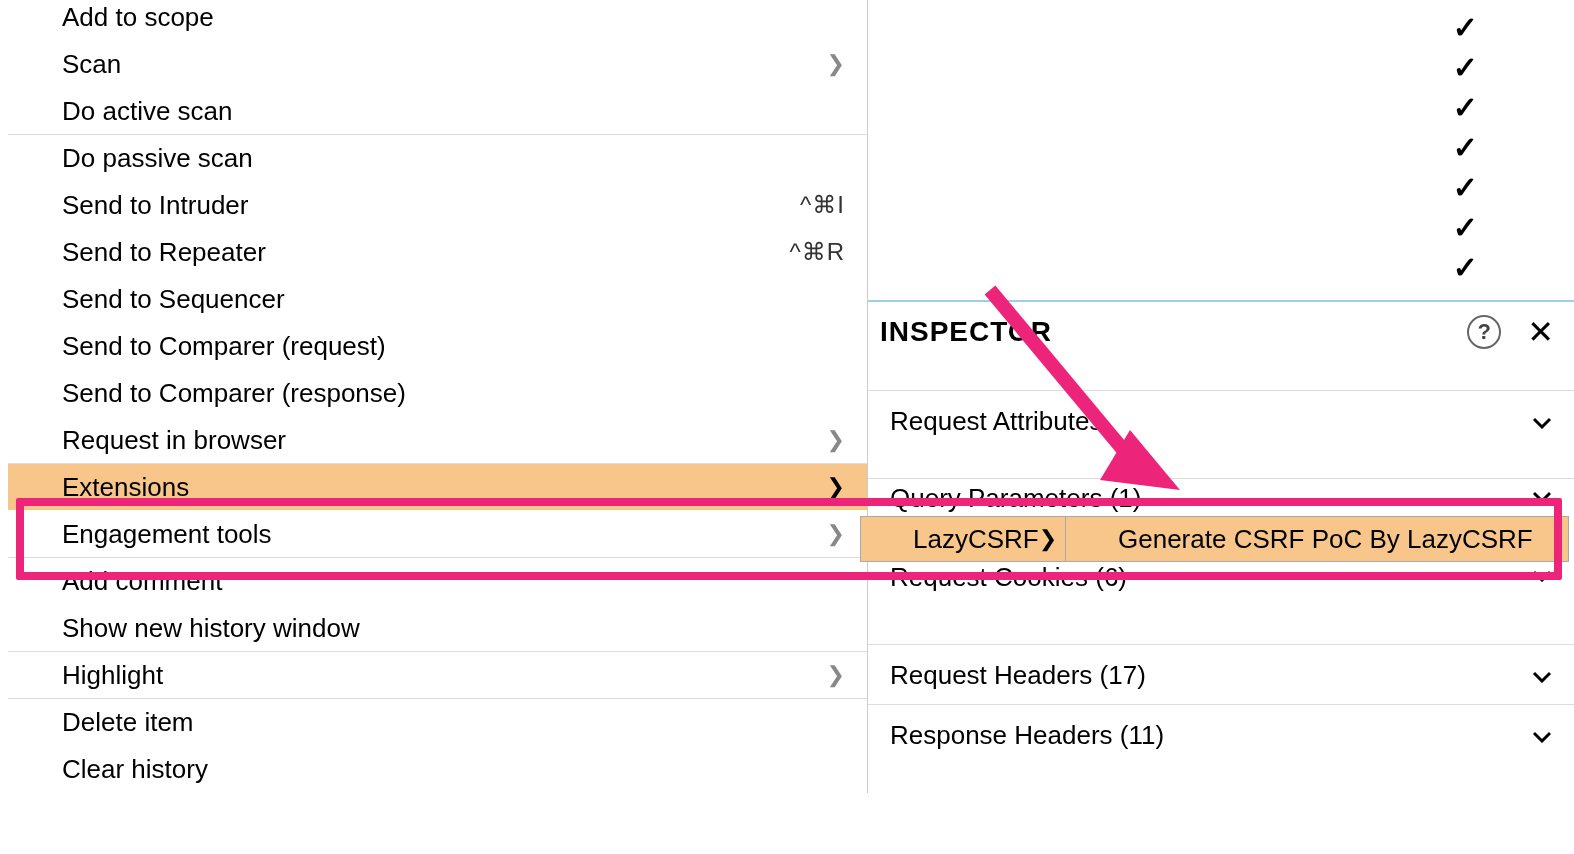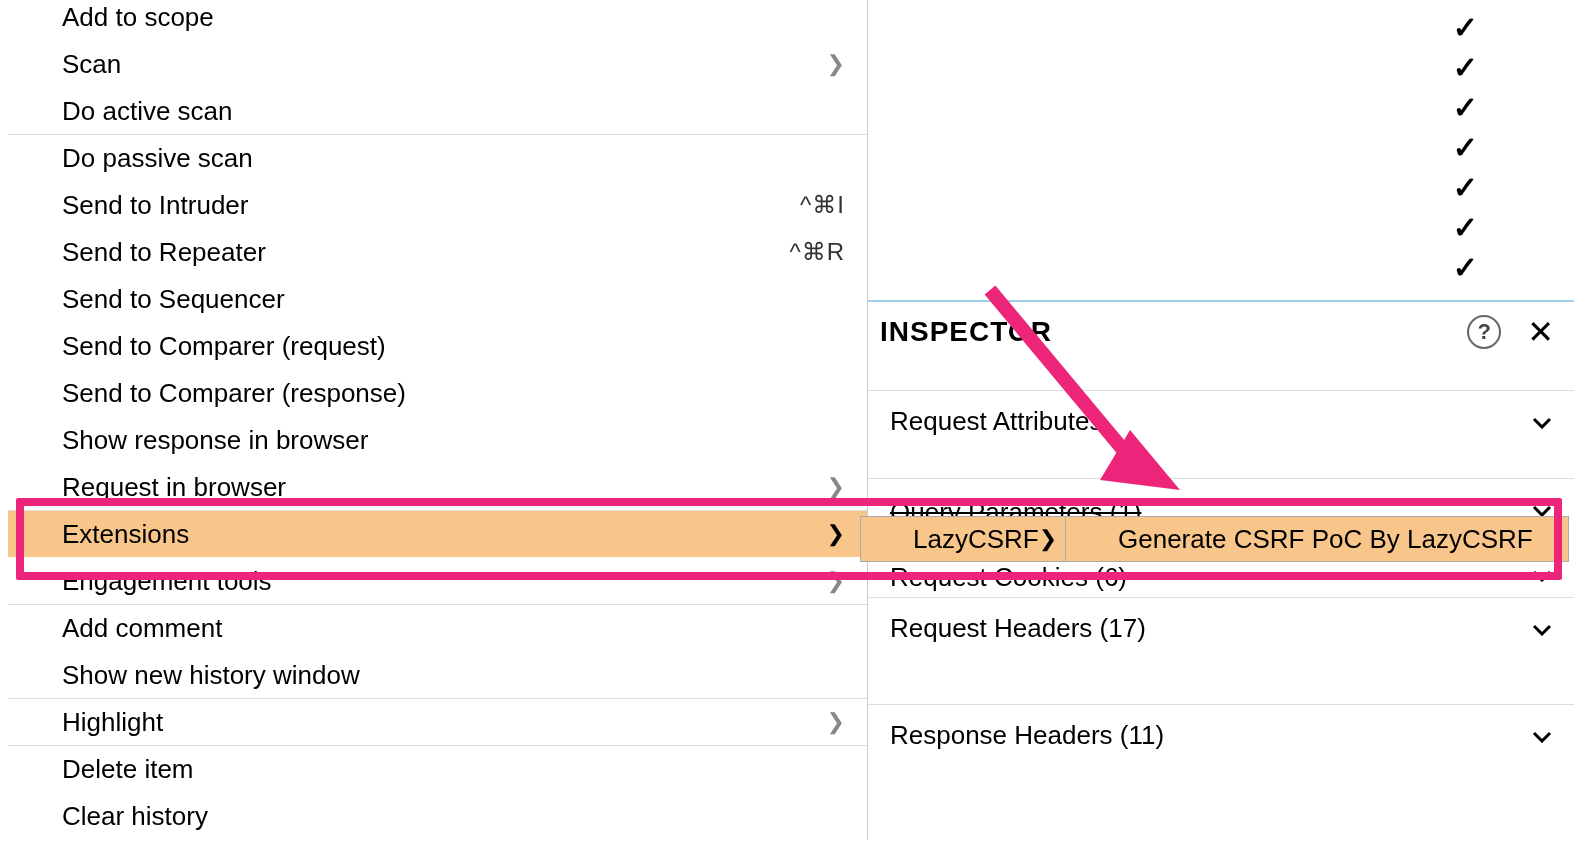--- a/index.html
+++ b/index.html
@@ -107,21 +107,21 @@
     display: flex;
     align-items: center;
     justify-content: space-between;
     padding: 0 22px 0 22px;
     font-size: 26px;
     background: #fff;
   }
   .sec1 { top: 390px; }
   .sec2 { top: 478px; }
   .sec3 { top: 562px; border-top: none; }
-  .sec4 { top: 597px; }
+  .sec4 { top: 644px; }
   .sec5 { top: 704px; }
 
   .sec2, .sec3 { color: #000; }
   .sec2 { height: 40px; overflow: hidden; }
   .sec3 { height: 44px; overflow: hidden; }
 
   .chev-down { font-size: 22px; color: #000; }
 
   
   .arrow-svg {
@@ -176,23 +176,20 @@
     </div>
     <div class="menu-item">
       <span>Send to Sequencer</span>
     </div>
     <div class="menu-item">
       <span>Send to Comparer (request)</span>
     </div>
     <div class="menu-item">
       <span>Send to Comparer (response)</span>
     </div>
-    <div class="menu-item">
-      <span>Show response in browser</span>
-    </div>
     <div class="menu-item section-end">
       <span>Request in browser</span>
       <span class="chevron">❯</span>
     </div>
     <div class="menu-item highlighted">
       <span>Extensions</span>
       <span class="chevron" style="color:#000">❯</span>
     </div>
     <div class="menu-item section-end">
       <span>Engagement tools</span>
@@ -244,21 +241,21 @@
       </span>
     </div>
 
     <div class="inspector-section sec1">
       <span>Request Attributes</span>
       <span class="chev-down"><svg width="20" height="12" viewBox="0 0 20 12">
             <path d="M2 2 L10 10 L18 2" stroke="#000" stroke-width="3" fill="none"></path>
           </svg></span>
     </div>
 
-    <div class="inspector-section sec2" style="padding-top:18px; align-items:flex-start;">
+    <div class="inspector-section sec2" style="padding-top:4px; align-items:flex-start;">
       <span style="text-decoration:line-through;">Query Parameters (1)</span>
       <span class="chev-down"><svg width="20" height="12" viewBox="0 0 20 12">
             <path d="M2 2 L10 10 L18 2" stroke="#000" stroke-width="3" fill="none"></path>
           </svg></span>
     </div>
 
     <div class="inspector-section sec3" style="align-items:flex-start;">
       <span style="text-decoration:line-through;">Request Cookies (6)</span>
       <span class="chev-down"><svg width="20" height="12" viewBox="0 0 20 12">
             <path d="M2 2 L10 10 L18 2" stroke="#000" stroke-width="3" fill="none"></path>

